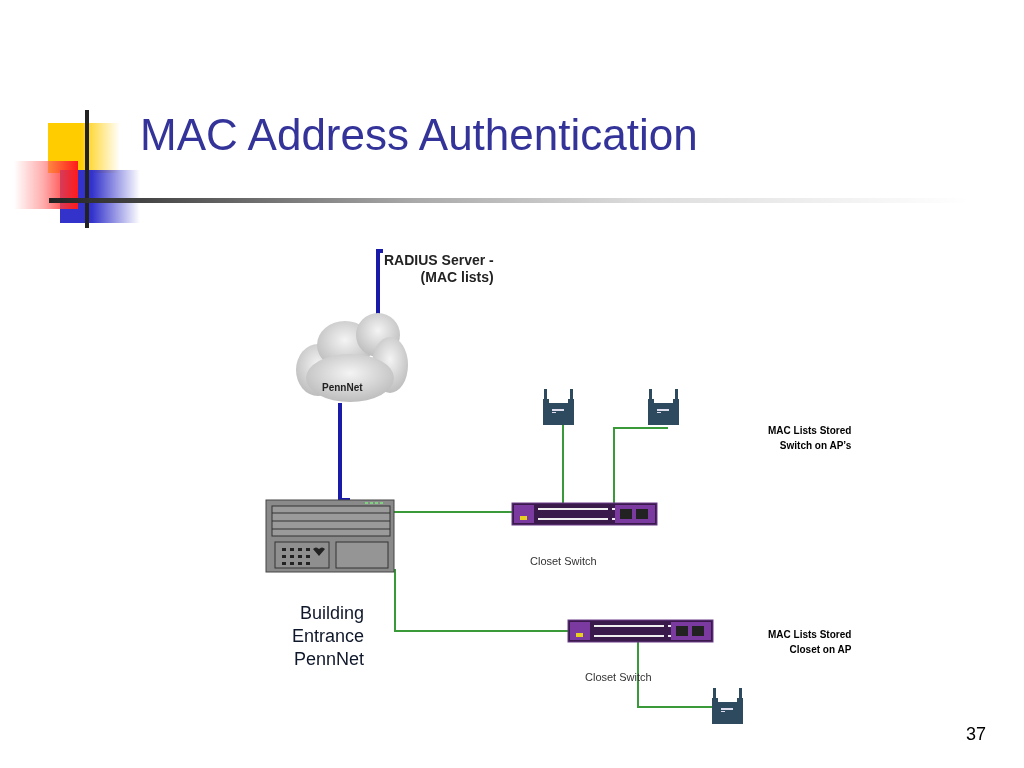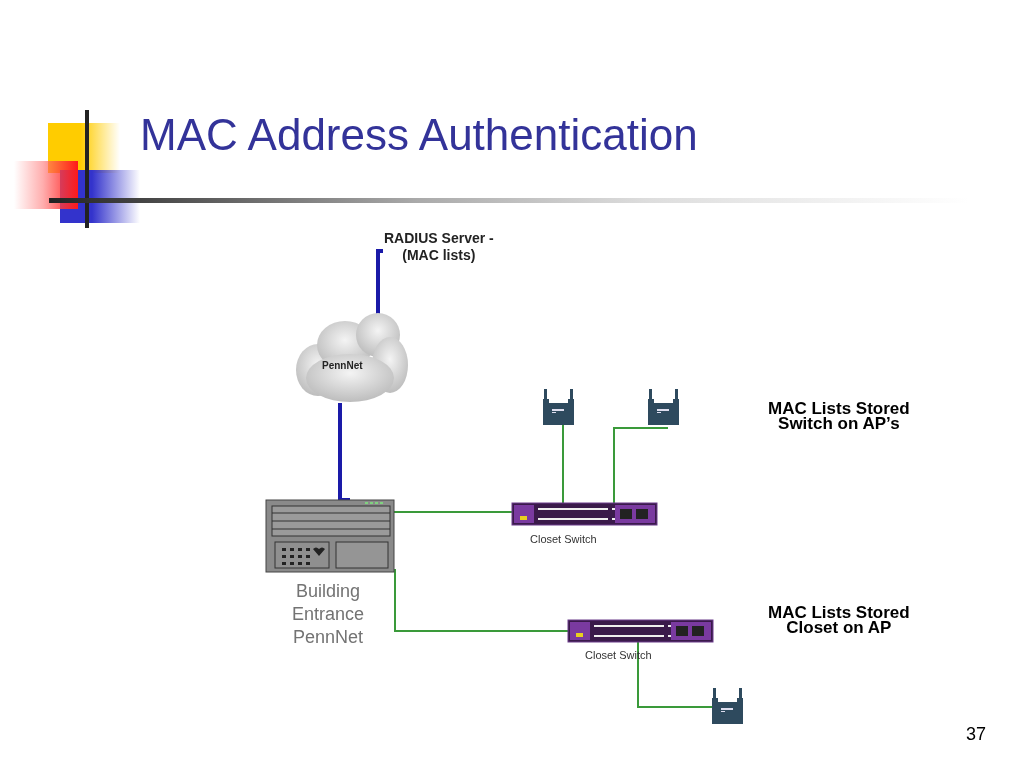--- a/index.html
+++ b/index.html
@@ -28,29 +28,29 @@
     .deco-hline {
       left: 49px; top: 198px; width: 920px; height: 5px;
       background: linear-gradient(to right, #222 0%, #555 15%, #aaa 40%, #ddd 65%, rgba(255,255,255,0) 100%);
     }
     .title {
       left: 140px; top: 110px; font-size: 44px; color: #333399;
       white-space: nowrap; letter-spacing: 0px;
     }
     .page-number { left: 966px; top: 724px; font-size: 18px; color: #000; text-align: center; }
     .label {
-      color: #222; text-align: center; white-space: nowrap;
+      color: #222; text-align: right; white-space: nowrap; margin-top: 22px;
     }
     .lbl-radius { left: 384px; top: 230px; font-size: 14px; font-weight: bold; line-height: 17px; }
     .lbl-pennnet { left: 322px; top: 360px; font-size: 10px; font-weight: bold; }
-    .lbl-router { left: 292px; top: 580px; font-size: 18px; line-height: 23px; color: #737373; }
+    .lbl-router { left: 292px; top: 580px; font-size: 18px; line-height: 23px; color: #0f172a; }
     .lbl-switch { font-size: 11px; color: #333; }
     .lbl-switch1 { left: 530px; top: 533px; }
     .lbl-switch2 { left: 585px; top: 649px; }
-    .lbl-mac { font-size: 17px; font-weight: bold; line-height: 15px; color: #000; }
+    .lbl-mac { font-size: 10px; font-weight: bold; line-height: 15px; color: #000; }
     .lbl-mac1 { left: 768px; top: 401px; }
     .lbl-mac2 { left: 768px; top: 605px; }
     svg.diagram { position: absolute; left: 0; top: 0; }
   </style>
 </head>
 <body>
 
 <div class="abs deco-yellow"></div>
 <div class="abs deco-blue"></div>
 <div class="abs deco-red"></div>

